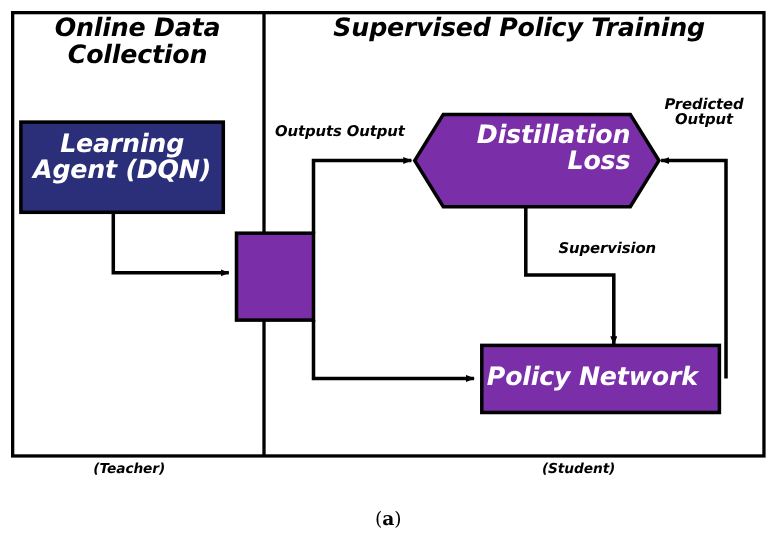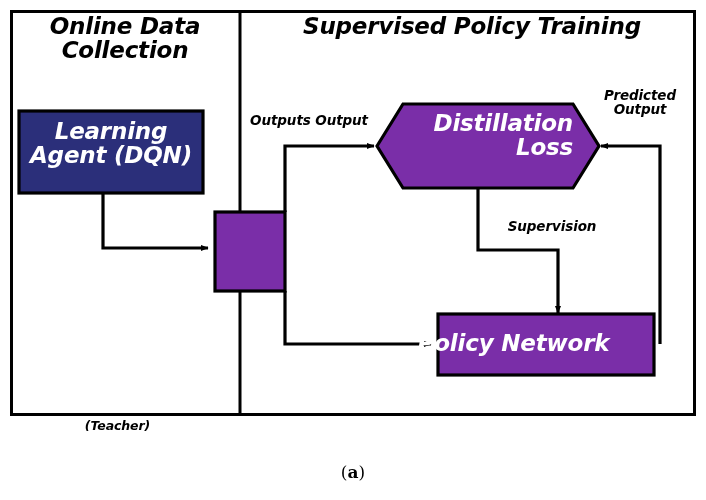--- a/index.html
+++ b/index.html
@@ -138,29 +138,30 @@
 
   <div class="tx node-label" style="left:19px; top:119px; width:184px;">Learning
 Agent (DQN)</div>
 
   <div class="tx panel-title" style="left:246px; top:14px; width:452px;">Supervised Policy Training</div>
 
 
   <div class="tx node-label" style="left:403px; top:111px; width:170px;text-align:right;">Distillation
 Loss</div>
 
-  <div class="tx node-label" style="left:415px; top:331px; width:197px;">Policy Network</div>
+  <div class="tx node-label" style="left:440px; top:331px; width:197px;">Policy Network</div>
 
 
   <div class="tx edge-label" style="left:245px; top:113px; width:128px;">Outputs Output</div>
 
 
   <div class="tx edge-label" style="left:489px; top:219px; width:126px;">Supervision</div>
 
   <div class="tx edge-label" style="left:586px; top:88px; width:108px;">Predicted
 Output</div>
 
   <div class="tx role-label" style="left:40px; top:419px; width:155px;">(Teacher)</div>
 
+  <div class="tx role-label" style="left:452px; top:419px; width:148px;">(Student)</div>
 
   <div class="tx subfig-caption" style="left:306px; top:463px; width:94px;"><span class="par">(</span><span>a</span><span class="par">)</span></div>
 
 </div>
 
 </body></html>

